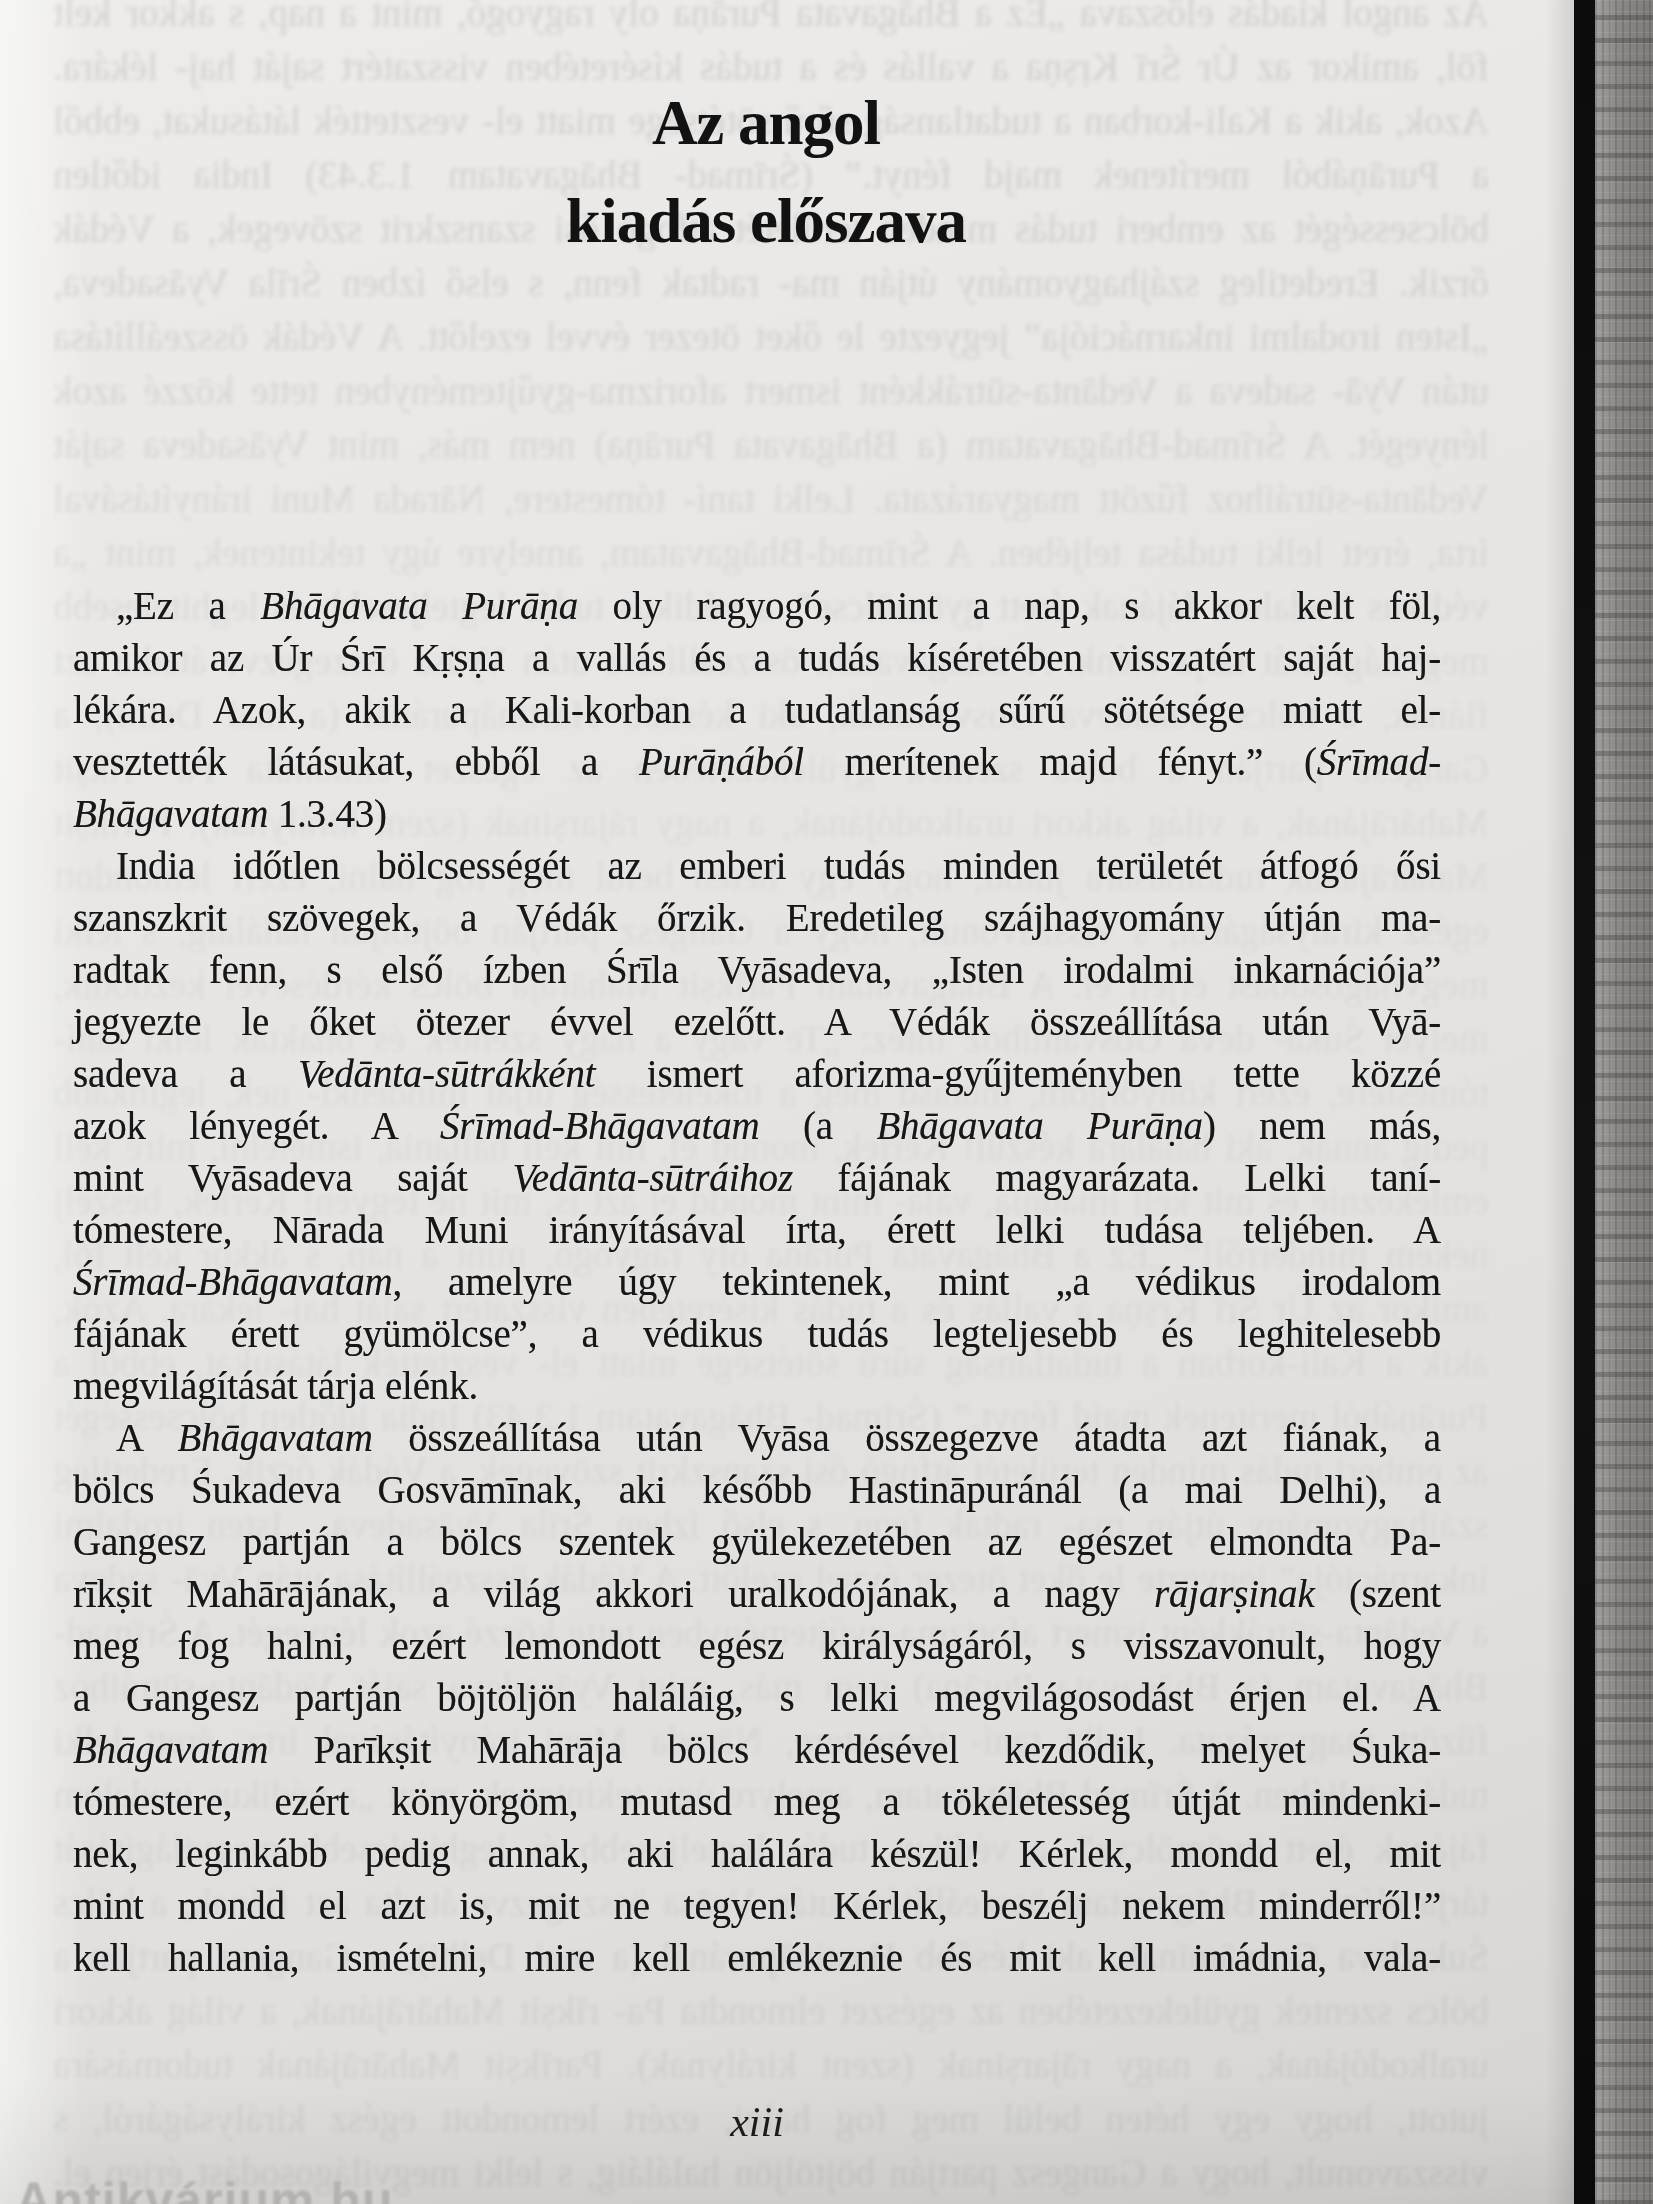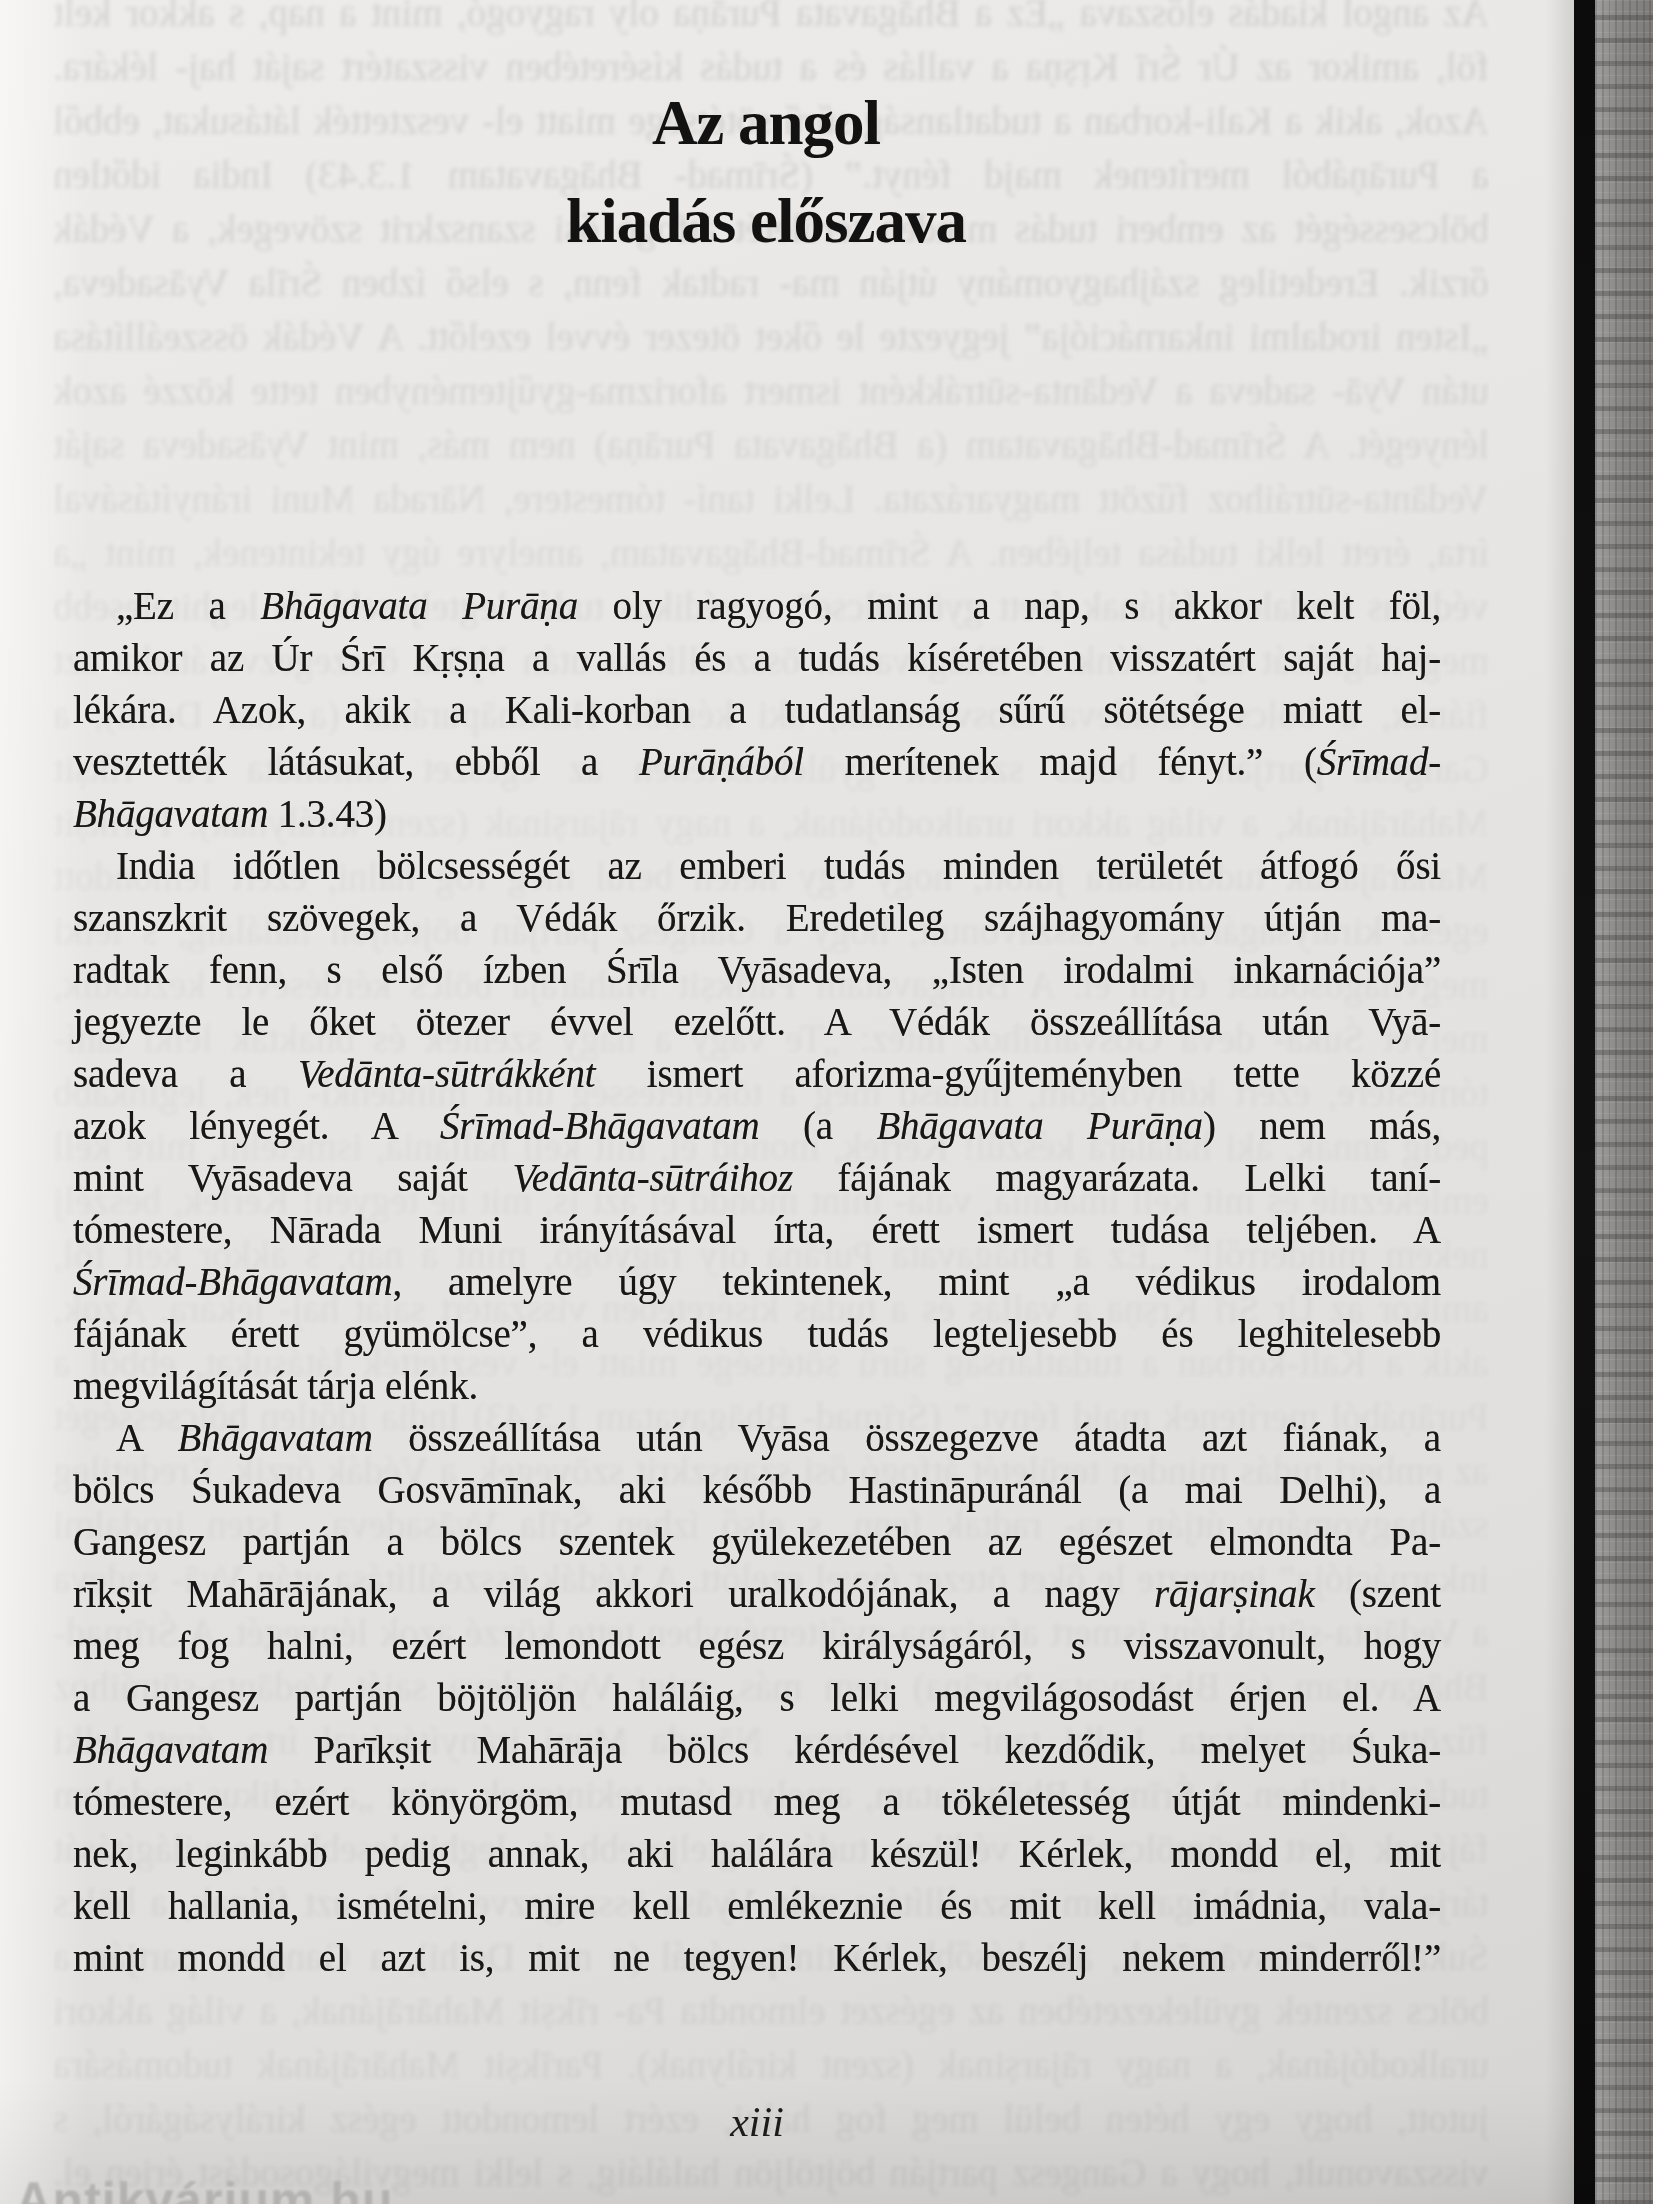--- a/index.html
+++ b/index.html
@@ -111,35 +111,35 @@
       <div class="line"><span>lékára. Azok, akik a Kali-korban a tudatlanság sűrű sötétsége miatt el-</span></div>
       <div class="line"><span>vesztették látásukat, ebből a </span><span class="it">Purāṇából</span><span> merítenek majd fényt.” (</span><span class="it">Śrīmad-</span></div>
       <div class="line last"><span class="it">Bhāgavatam</span><span> 1.3.43)</span></div>
       <div class="line indent"><span>India időtlen bölcsességét az emberi tudás minden területét átfogó ősi</span></div>
       <div class="line"><span>szanszkrit szövegek, a Védák őrzik. Eredetileg szájhagyomány útján ma-</span></div>
       <div class="line"><span>radtak fenn, s első ízben Śrīla Vyāsadeva, „Isten irodalmi inkarnációja”</span></div>
       <div class="line"><span>jegyezte le őket ötezer évvel ezelőtt. A Védák összeállítása után Vyā-</span></div>
       <div class="line"><span>sadeva a </span><span class="it">Vedānta-sūtrákként</span><span> ismert aforizma-gyűjteményben tette közzé</span></div>
       <div class="line"><span>azok lényegét. A </span><span class="it">Śrīmad-Bhāgavatam</span><span> (a </span><span class="it">Bhāgavata Purāṇa</span><span>) nem más,</span></div>
       <div class="line"><span>mint Vyāsadeva saját </span><span class="it">Vedānta-sūtráihoz</span><span> fájának magyarázata. Lelki taní-</span></div>
-      <div class="line"><span>tómestere, Nārada Muni irányításával írta, érett ismert tudása teljében. A</span></div>
+      <div class="line"><span>tómestere, Nārada Muni irányításával írta, érett lelki tudása teljében. A</span></div>
       <div class="line"><span class="it">Śrīmad-Bhāgavatam</span><span>, amelyre úgy tekintenek, mint „a védikus irodalom</span></div>
       <div class="line"><span>fájának érett gyümölcse”, a védikus tudás legteljesebb és leghitelesebb</span></div>
       <div class="line last"><span>megvilágítását tárja elénk.</span></div>
       <div class="line indent"><span>A </span><span class="it">Bhāgavatam</span><span> összeállítása után Vyāsa összegezve átadta azt fiának, a</span></div>
       <div class="line"><span>bölcs Śukadeva Gosvāmīnak, aki később Hastināpuránál (a mai Delhi), a</span></div>
       <div class="line"><span>Gangesz partján a bölcs szentek gyülekezetében az egészet elmondta Pa-</span></div>
       <div class="line"><span>rīkṣit Mahārājának, a világ akkori uralkodójának, a nagy </span><span class="it">rājarṣinak</span><span> (szent</span></div>
       <div class="line"><span>meg fog halni, ezért lemondott egész királyságáról, s visszavonult, hogy</span></div>
       <div class="line"><span>a Gangesz partján böjtöljön haláláig, s lelki megvilágosodást érjen el. A</span></div>
       <div class="line"><span class="it">Bhāgavatam</span><span> Parīkṣit Mahārāja bölcs kérdésével kezdődik, melyet Śuka-</span></div>
       <div class="line"><span>tómestere, ezért könyörgöm, mutasd meg a tökéletesség útját mindenki-</span></div>
       <div class="line"><span>nek, leginkább pedig annak, aki halálára készül! Kérlek, mondd el, mit</span></div>
+      <div class="line"><span>mint mondd el azt is, mit ne tegyen! Kérlek, beszélj nekem minderről!”</span></div>
       <div class="line"><span>kell hallania, ismételni, mire kell emlékeznie és mit kell imádnia, vala-</span></div>
-      <div class="line"><span>mint mondd el azt is, mit ne tegyen! Kérlek, beszélj nekem minderről!”</span></div>
     </div>
 
   <div class="page-number">xiii</div>
 
   <div class="watermark">Antikvárium.hu</div>
 
   <div class="bottom-shade"></div>
   <div class="spine-shadow"></div>
   <div class="page-edge-black"></div>
   <div class="cover-texture"></div>

